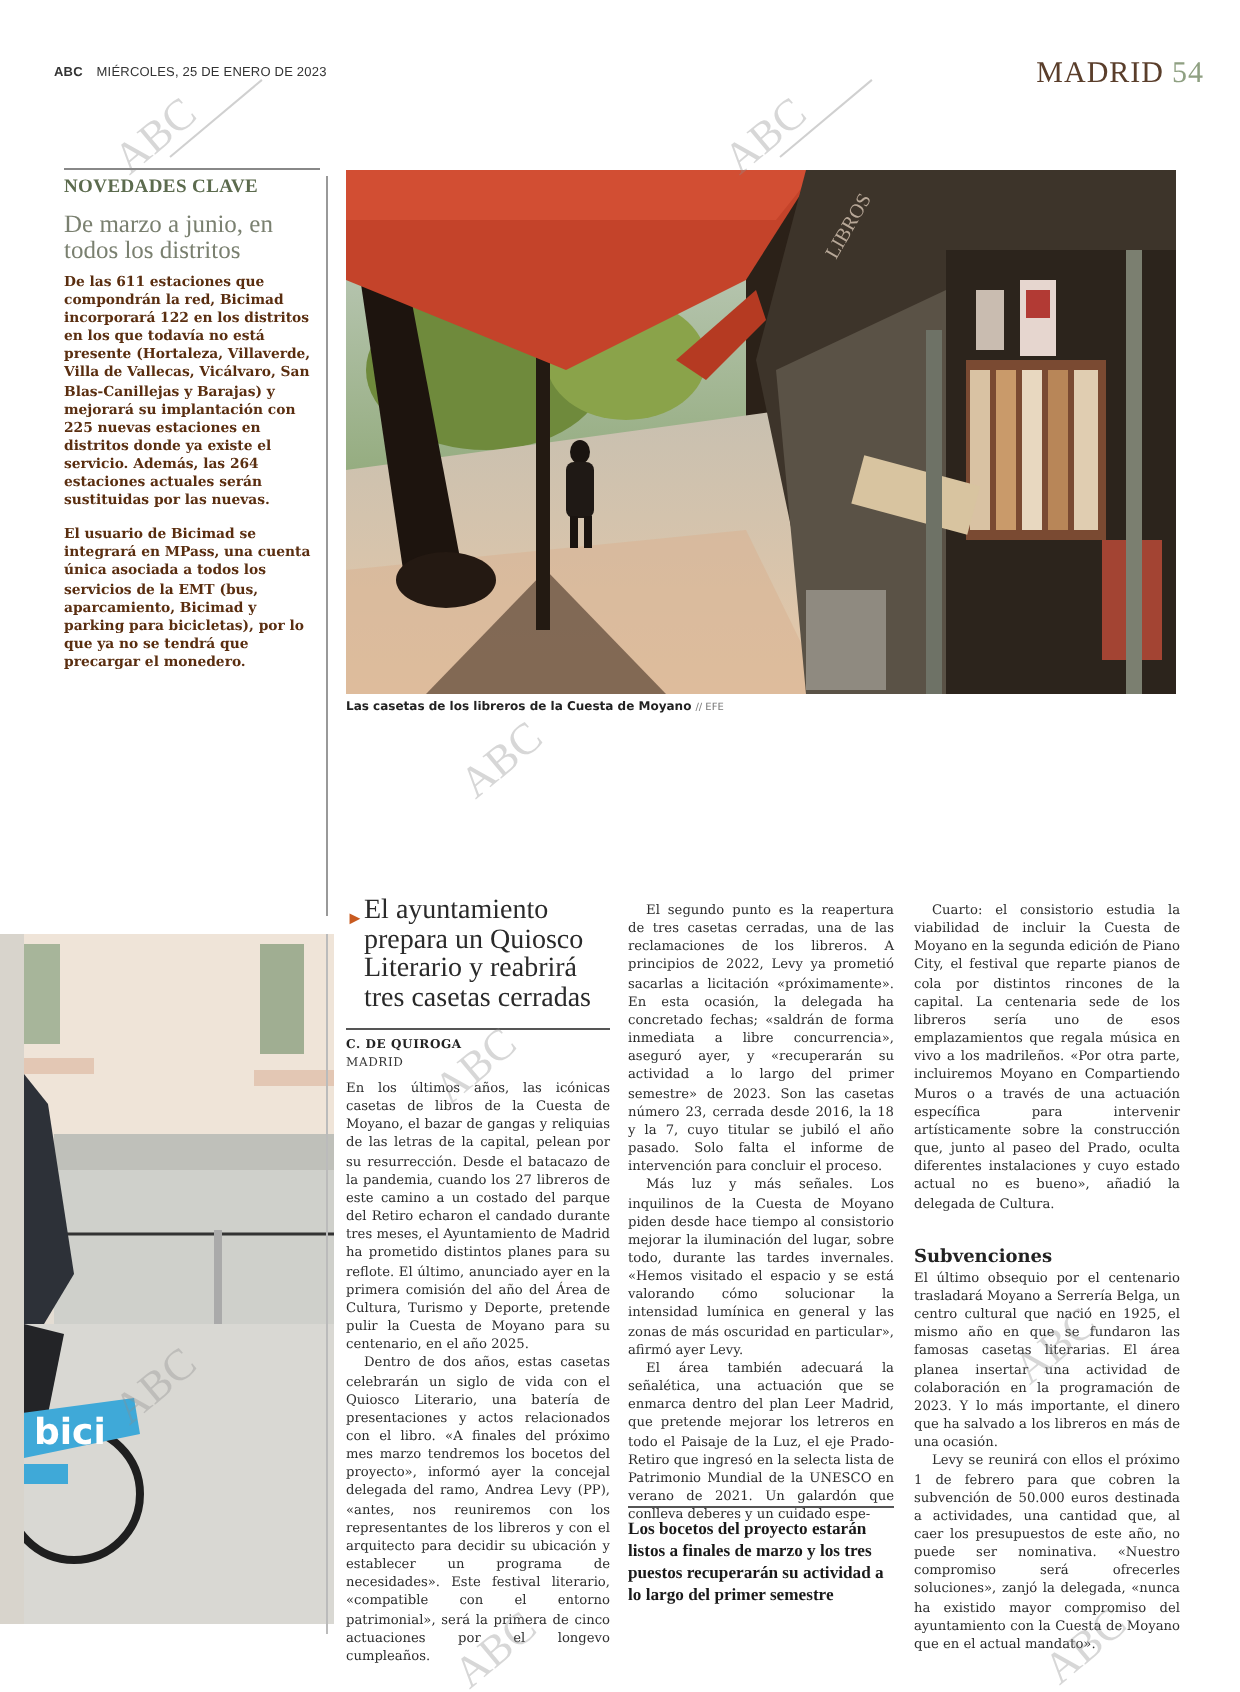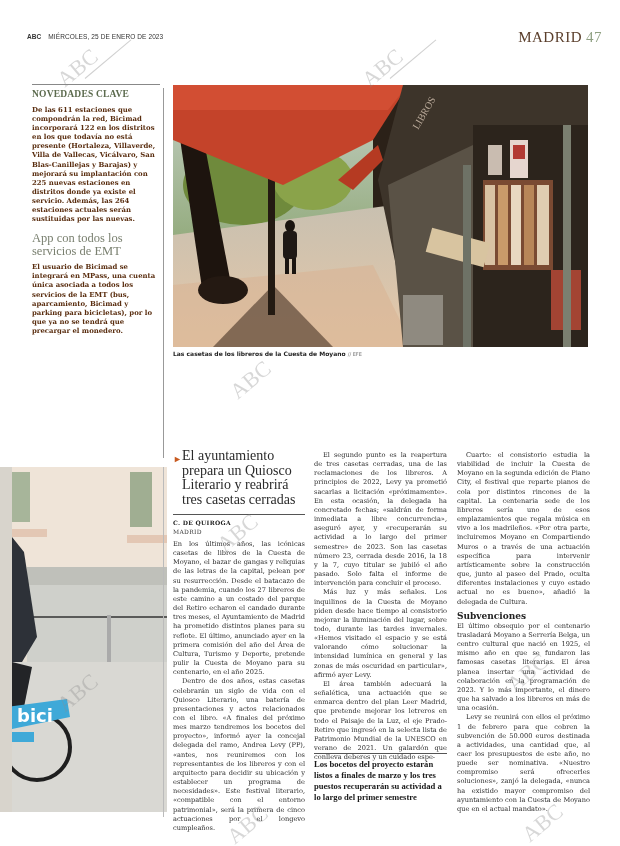--- a/index.html
+++ b/index.html
@@ -40,50 +40,50 @@
   .byline { left: 173px; top: 518px; font-family: "DejaVu Serif", serif; font-size: 6px; line-height: 9px; color: #222; }
   .byline .author { font-weight: bold; letter-spacing: 0.3px; }
   .byline .place { color: #333; letter-spacing: 0.3px; }
 
   .col { font-family: "DejaVu Serif", serif; font-size: 6.6px; line-height: 9.15px; color: #2c2c2c; text-align: justify; hyphens: auto; }
   .col p { margin: 0; text-indent: 9px; }
   .col p.noindent { text-indent: 0; }
   .col1 { left: 173px; top: 540px; width: 132px; }
   .col2 { left: 314px; top: 451px; width: 133px; }
   .col3 { left: 457px; top: 451px; width: 133px; }
-  .subsection { font-family: "DejaVu Serif", serif; font-weight: bold; font-size: 9px; color: #222; margin: 5px 0 1px 0; text-indent: 0 !important; }
+  .subsection { font-family: "DejaVu Serif", serif; font-weight: bold; font-size: 9px; color: #222; margin: 18px 0 1px 0; text-indent: 0 !important; }
 
   .pullquote-rule { left: 314px; top: 753px; width: 133px; border-top: 1px solid #555; }
   .pullquote { left: 314px; top: 759px; width: 136px; font-family: Liberation Serif, serif; font-weight: bold; font-size: 8.6px; line-height: 11px; color: #1a1a1a; }
 
   
   .wm { font-family: "Liberation Serif", serif; font-size: 22px; color: rgba(140,140,140,0.35); transform: rotate(-40deg); pointer-events: none; }
   .wm-line { border-top: 1px solid rgba(150,150,150,0.45); transform: rotate(-40deg); transform-origin: left center; pointer-events: none; }
 </style>
 </head>
 <body>
 
 <div class="abs masthead">
   <span class="brand">ABC</span>
   <span>MIÉRCOLES, 25 DE ENERO DE 2023</span>
 </div>
 <div class="abs section-title">
-  <span>MADRID</span><span class="pagenum">47</span>
+  <span>MADRID</span><span class="pagenum">54</span>
 </div>
 
 <div class="abs sidebar">
   <div class="rule"></div>
   <div class="kicker">NOVEDADES CLAVE</div>
   <div>
   </div>
   <div>
+    <div class="side-heading">De marzo a junio, en todos los distritos</div>
     <div class="side-body">De las 611 estaciones que compondrán la red, Bicimad incorporará 122 en los distritos en los que todavía no está presente (Hortaleza, Villaverde, Villa de Vallecas, Vicálvaro, San Blas-Canillejas y Barajas) y mejorará su implantación con 225 nuevas estaciones en distritos donde ya existe el servicio. Además, las 264 estaciones actuales serán sustituidas por las nuevas.</div>
   </div>
   <div>
-    <div class="side-heading">App con todos los servicios de EMT</div>
     <div class="side-body">El usuario de Bicimad se integrará en MPass, una cuenta única asociada a todos los servicios de la EMT (bus, aparcamiento, Bicimad y parking para bicicletas), por lo que ya no se tendrá que precargar el monedero.</div>
   </div>
 </div>
 <div class="abs vrule"></div>
 
 <div class="abs photo-main">
   <svg width="415" height="262" viewBox="0 0 415 262">
     <defs>
       <linearGradient id="sky" x1="0" y1="0" x2="0" y2="1">
         <stop offset="0" stop-color="#b9c7b4"></stop>

